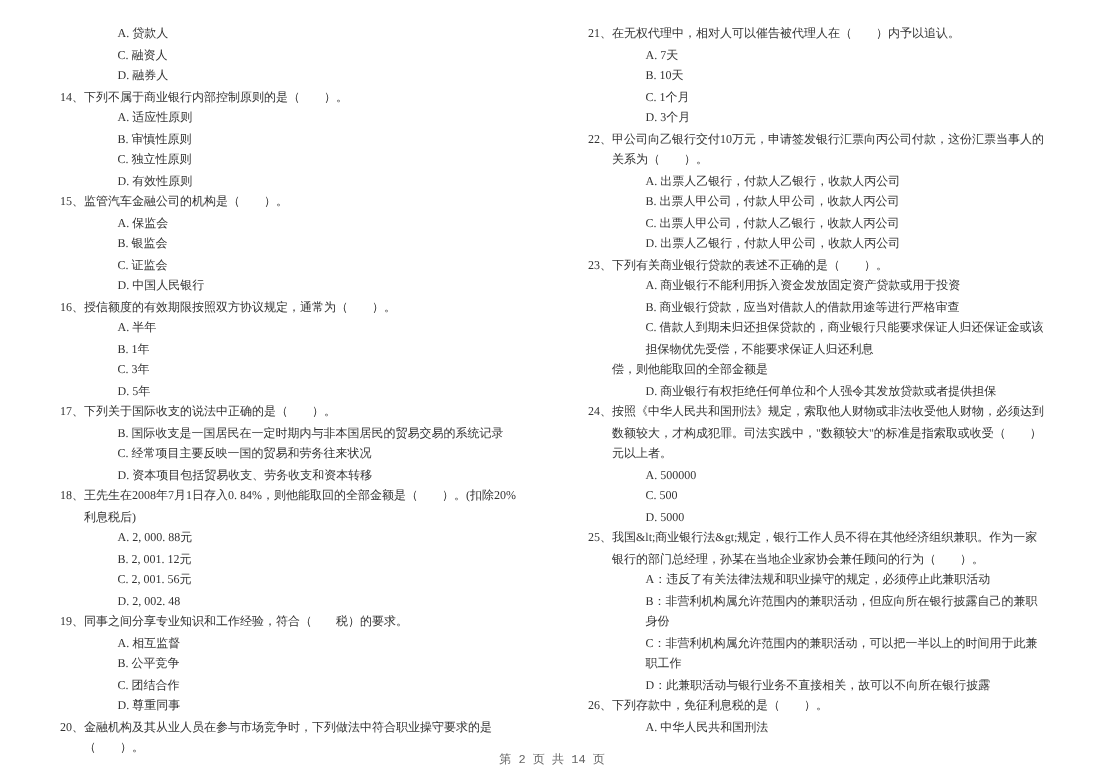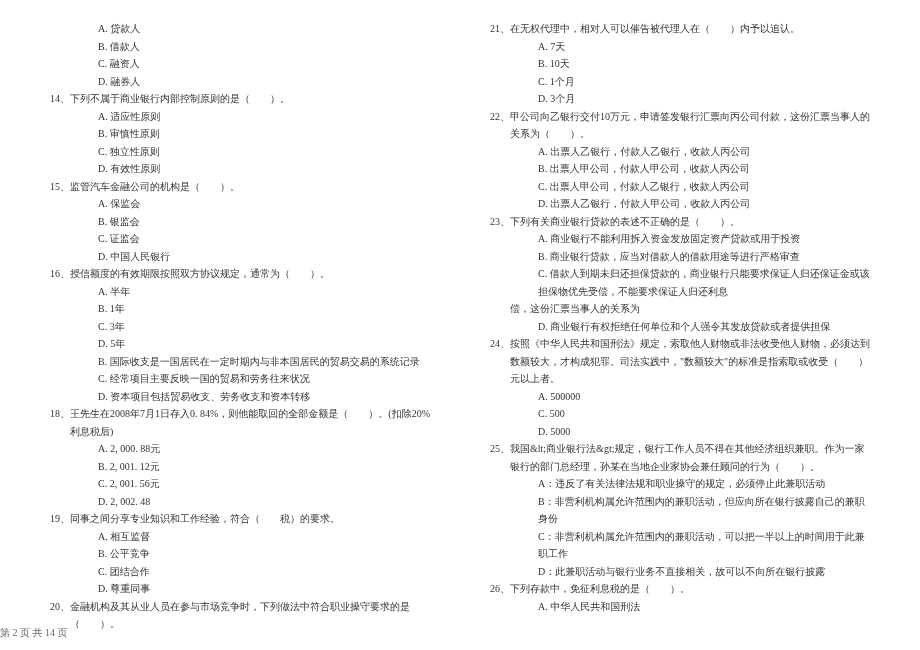--- a/index.html
+++ b/index.html
@@ -34,31 +34,32 @@
       text-indent: -20px;
     }
     .continuation {
       padding-left: 20px;
     }
     .footer {
       position: absolute;
       bottom: 10px;
       left: 0;
       right: 0;
+      text-align: center;
       font-size: 10px;
       color: #666;
+      font-family: Liberation Mono, monospace;
     }
   </style>
 </head>
 <body>
 
 <div class="columns">
   <div class="column">
     <div class="option">A. 贷款人</div>
-    <div class="option">B. 借款人</div>
     <div class="option">C. 融资人</div>
     <div class="option">D. 融券人</div>
 
     <div class="question"><span>14</span>、<span>下列不属于商业银行内部控制原则的是（　　）。</span></div>
     <div class="option">A. 适应性原则</div>
     <div class="option">B. 审慎性原则</div>
     <div class="option">C. 独立性原则</div>
     <div class="option">D. 有效性原则</div>
 
     <div class="question"><span>15</span>、<span>监管汽车金融公司的机构是（　　）。</span></div>
@@ -66,20 +67,21 @@
     <div class="option">B. 银监会</div>
     <div class="option">C. 证监会</div>
     <div class="option">D. 中国人民银行</div>
 
     <div class="question"><span>16</span>、<span>授信额度的有效期限按照双方协议规定，通常为（　　）。</span></div>
     <div class="option">A. 半年</div>
     <div class="option">B. 1年</div>
     <div class="option">C. 3年</div>
     <div class="option">D. 5年</div>
 
+    <div class="question"><span>17</span>、<span>下列关于国际收支的说法中正确的是（　　）。</span></div>
     <div class="option">B. 国际收支是一国居民在一定时期内与非本国居民的贸易交易的系统记录</div>
     <div class="option">C. 经常项目主要反映一国的贸易和劳务往来状况</div>
     <div class="option">D. 资本项目包括贸易收支、劳务收支和资本转移</div>
 
     <div class="question"><span>18</span>、<span>王先生在2008年7月1日存入0. 84%，则他能取回的全部金额是（　　）。(扣除20%利息税后)</span></div>
     <div class="option">A. 2, 000. 88元</div>
     <div class="option">B. 2, 001. 12元</div>
     <div class="option">C. 2, 001. 56元</div>
     <div class="option">D. 2, 002. 48</div>
 
@@ -103,21 +105,21 @@
     <div class="question"><span>22</span>、<span>甲公司向乙银行交付10万元，申请签发银行汇票向丙公司付款，这份汇票当事人的关系为（　　）。</span></div>
     <div class="option">A. 出票人乙银行，付款人乙银行，收款人丙公司</div>
     <div class="option">B. 出票人甲公司，付款人甲公司，收款人丙公司</div>
     <div class="option">C. 出票人甲公司，付款人乙银行，收款人丙公司</div>
     <div class="option">D. 出票人乙银行，付款人甲公司，收款人丙公司</div>
 
     <div class="question"><span>23</span>、<span>下列有关商业银行贷款的表述不正确的是（　　）。</span></div>
     <div class="option">A. 商业银行不能利用拆入资金发放固定资产贷款或用于投资</div>
     <div class="option">B. 商业银行贷款，应当对借款人的借款用途等进行严格审查</div>
     <div class="option">C. 借款人到期未归还担保贷款的，商业银行只能要求保证人归还保证金或该担保物优先受偿，不能要求保证人归还利息</div>
-    <div class="continuation">偿，这份汇票当事人的关系为</div>
+    <div class="continuation">偿，则他能取回的全部金额是</div>
     <div class="option">D. 商业银行有权拒绝任何单位和个人强令其发放贷款或者提供担保</div>
 
     <div class="question"><span>24</span>、<span>按照《中华人民共和国刑法》规定，索取他人财物或非法收受他人财物，必须达到数额较大，才构成犯罪。司法实践中，"数额较大"的标准是指索取或收受（　　）元以上者。</span></div>
     <div class="option">A. 500000</div>
     <div class="option">C. 500</div>
     <div class="option">D. 5000</div>
 
     <div class="question"><span>25</span>、<span>我国&amp;lt;商业银行法&amp;gt;规定，银行工作人员不得在其他经济组织兼职。作为一家银行的部门总经理，孙某在当地企业家协会兼任顾问的行为（　　）。</span></div>
     <div class="option">A：违反了有关法律法规和职业操守的规定，必须停止此兼职活动</div>
     <div class="option">B：非营利机构属允许范围内的兼职活动，但应向所在银行披露自己的兼职身份</div>

